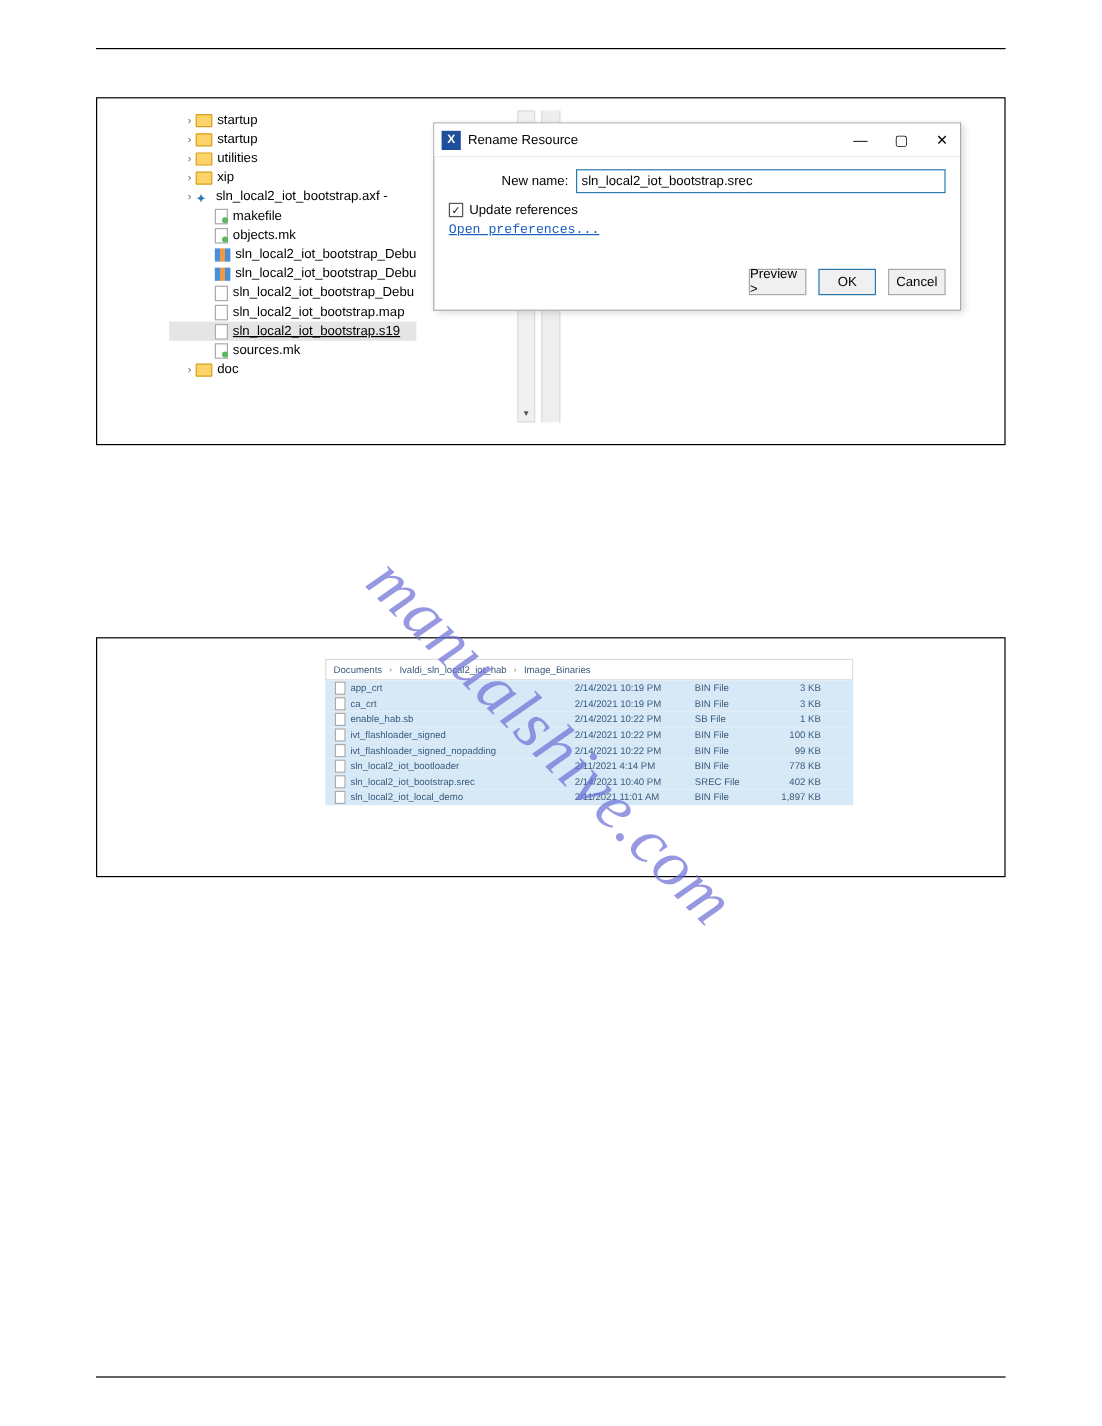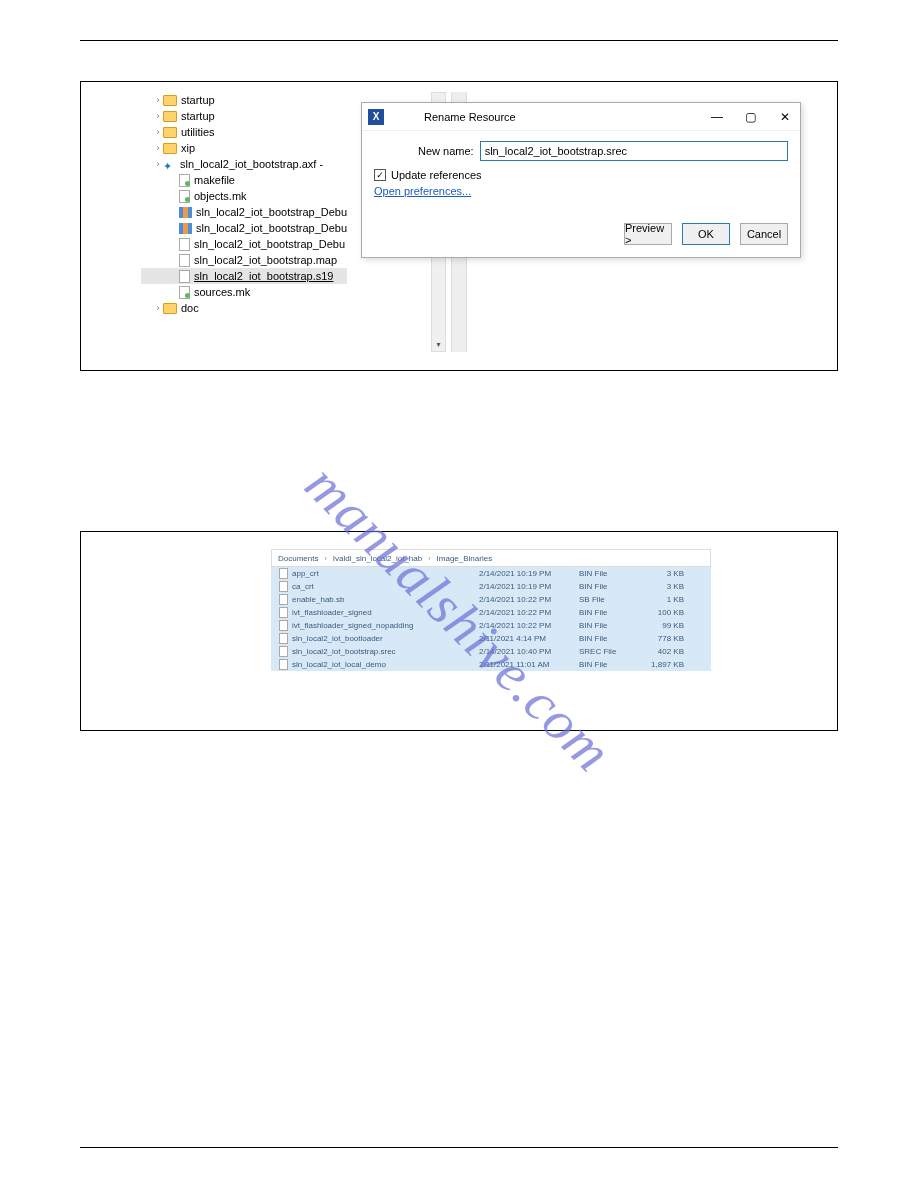--- a/index.html
+++ b/index.html
@@ -34,32 +34,32 @@
 
   .editor-strip { position: absolute; left: 370px; top: 10px; width: 16px; height: 260px; background: #eee; border-left: 1px solid #ddd; border-right: 1px solid #ddd; }
 
   .dialog {
     position: absolute; left: 280px; top: 20px; width: 440px;
     background: #fff; border: 1px solid #aaa; box-shadow: 2px 2px 6px rgba(0,0,0,0.15);
     font-size: 11px;
   }
   .titlebar { height: 28px; background: #fff; display: flex; align-items: center; padding: 0 6px; border-bottom: 1px solid #eee; }
   .titlebar .app-icon { width: 16px; height: 16px; background: #1f4e9c; color: #fff; font-size: 10px; font-weight: bold; display: flex; align-items: center; justify-content: center; margin-right: 6px; }
-  .titlebar .title { flex: 1; margin-left: 34px; }
+  .titlebar .title { flex: 1; }
   .titlebar .win-btns { display: flex; gap: 16px; font-size: 12px; }
   .titlebar .win-btns span { width: 18px; text-align: center; }
   .dialog-body { padding: 10px 12px 8px; }
   .dialog-row { display: flex; align-items: center; margin-bottom: 8px; }
   .dialog-row label { margin-right: 6px; padding-left: 44px; }
   .dialog-row input[type="text"] {
     flex: 1; height: 20px; border: 1px solid #2a7ab0; padding: 2px 4px; font-size: 11px;
   }
   .checkbox-row { display: flex; align-items: center; margin-bottom: 4px; }
   .checkbox-row .cb { width: 12px; height: 12px; border: 1px solid #555; margin-right: 5px; display: flex; align-items: center; justify-content: center; font-size: 9px; color: #000; }
-  .link { color: #1a5cbf; text-decoration: underline; font-size: 11px; }
+  .link { color: #1a5cbf; text-decoration: underline; font-size: 11px; font-family: Liberation Mono, monospace; }
   .dialog-buttons { display: flex; justify-content: flex-end; gap: 10px; padding: 18px 12px 12px; }
   .btn {
     width: 48px; height: 22px; background: #f0f0f0; border: 1px solid #aaa;
     font-size: 11px; display: flex; align-items: center; justify-content: center;
   }
   .btn.accent { border: 1.5px solid #2a7ab0; color: #000; }
 
   
   .explorer { position: absolute; left: 190px; top: 17px; width: 440px; font-size: 8px; }
   .crumbs { display: flex; align-items: center; gap: 6px; border: 1px solid #ddd; padding: 2px 6px; height: 18px; color: #3b5b7b; }

